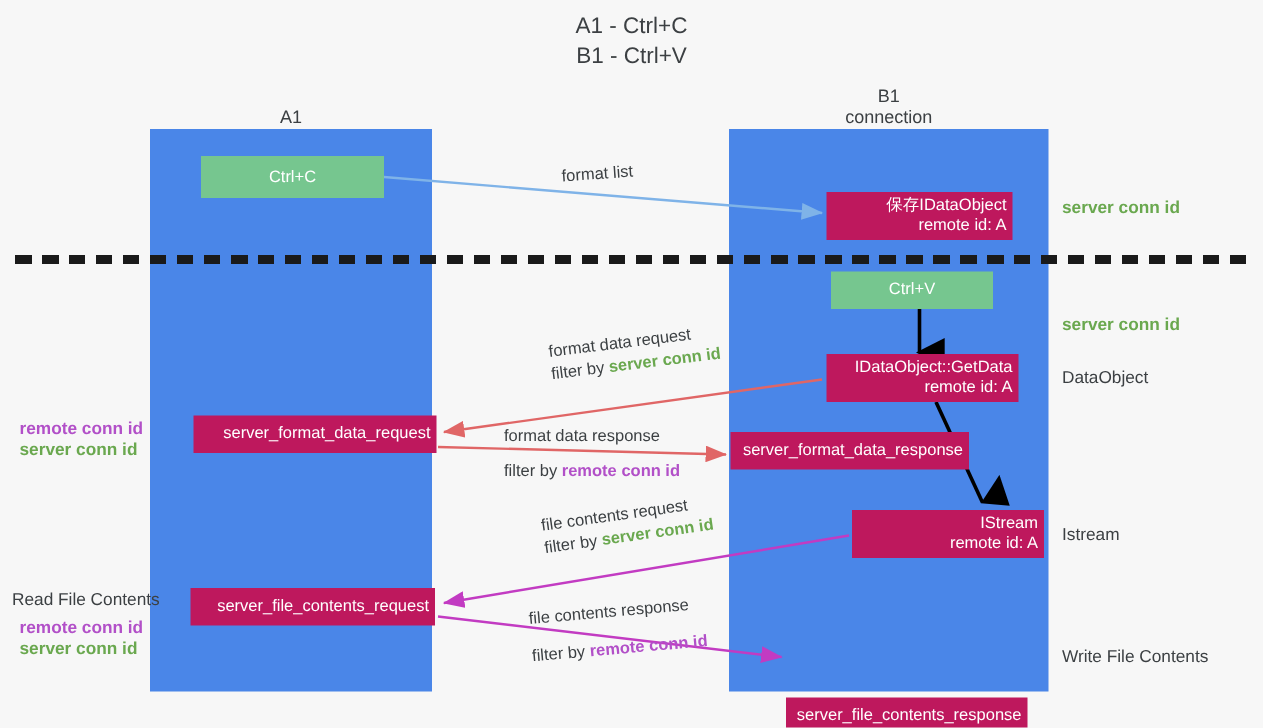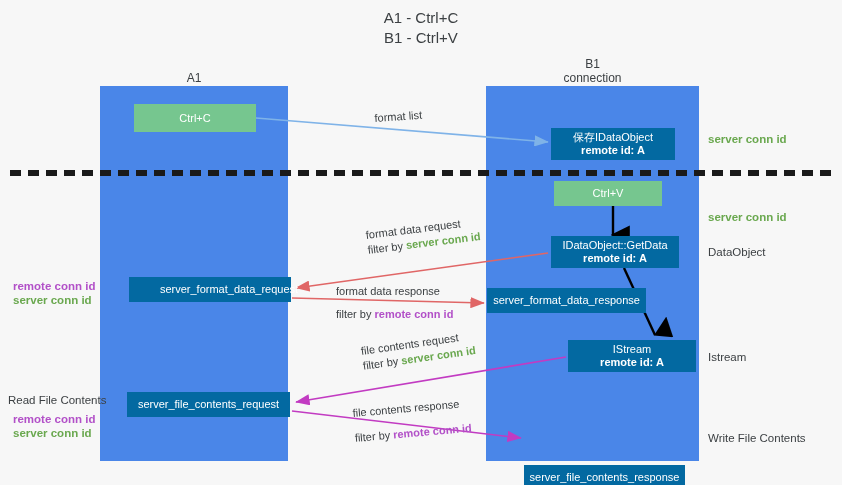--- a/index.html
+++ b/index.html
@@ -59,22 +59,22 @@
     flex-direction: column;
     align-items: center;
     justify-content: center;
     color: #ffffff;
     font-size: 11px;
     line-height: 13px;
     text-align: center;
     padding: 2px 4px;
   }
   .box.green { background: #76c68f; }
-  .box.orange { background: #0369a1; }
-  .box .l2 { font-size: 11px; font-weight: bold; }
+  .box.orange { background: #be185d; align-items: flex-end; }
+  .box .l2 { font-size: 11px; }
 
   
   .ann {
     font-size: 11.5px;
     line-height: 14px;
   }
   .ann.green { color: #6aa84f; font-weight: bold; }
   .ann.purple { color: #b250c8; font-weight: bold; }
   .ann.grey { color: #3c4043; }
 

